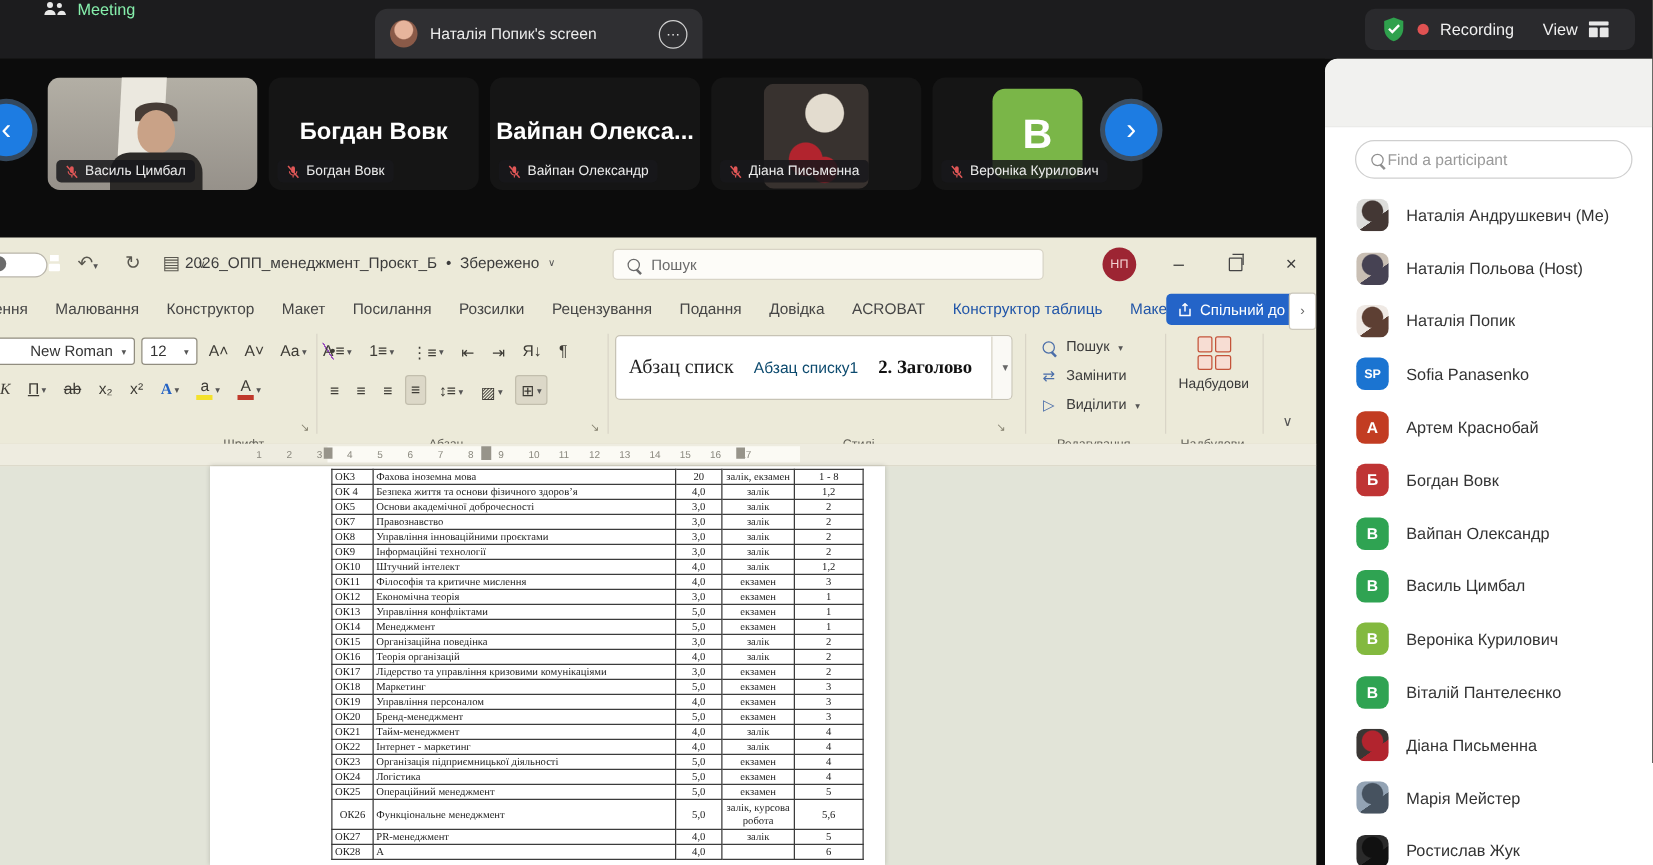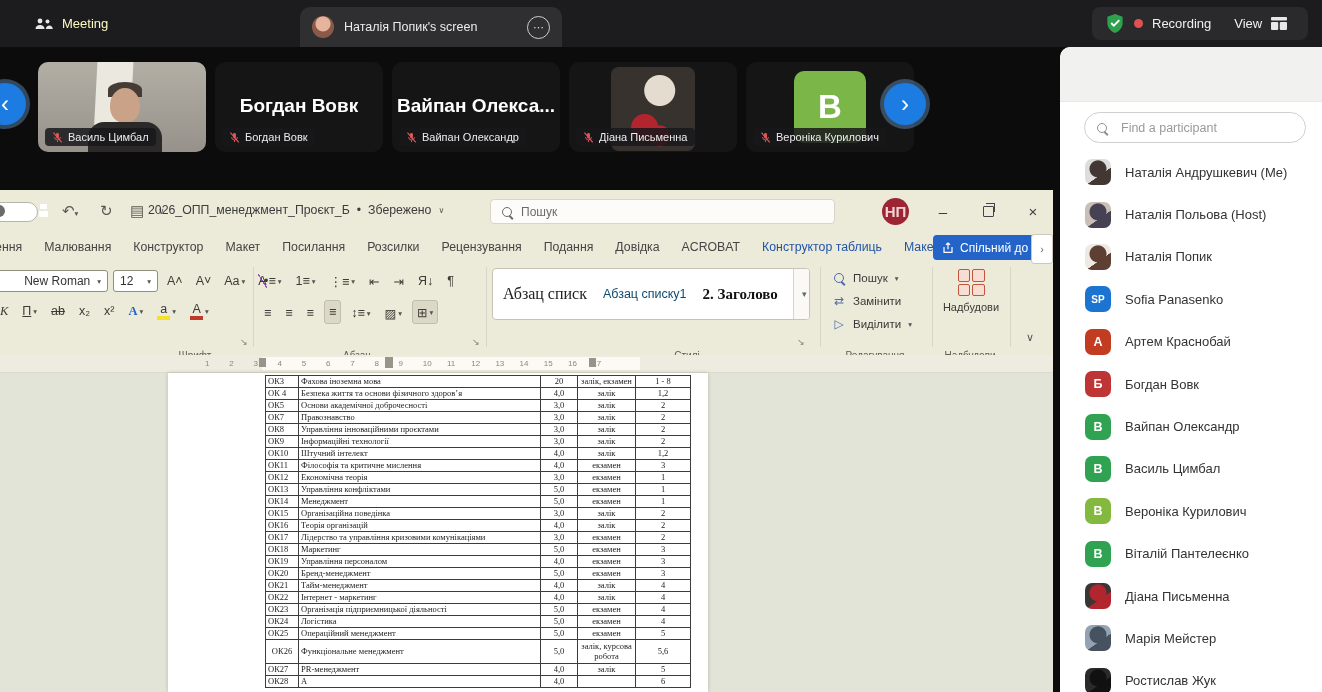--- a/index.html
+++ b/index.html
@@ -1,22 +1,22 @@
 <!DOCTYPE html>
 <html><head>
 <meta charset="utf-8">
 <style>
   html,body{margin:0;padding:0;background:#333}
   #page{position:relative;width:1322px;height:692px;background:#0c0c0c;overflow:hidden;
         font-family:"Liberation Sans",sans-serif;-webkit-font-smoothing:antialiased}
 
   
   #topbar{position:absolute;left:0;top:0;width:100%;height:47px;background:#1c1c1e}
-  #meeting{position:absolute;left:34px;top:0;height:47px;display:flex;align-items:center;gap:9px;
-           color:#fef9c3;font-size:13px}
+  #meeting{position:absolute;left:34px;top:0;height:47px;display:flex;gap:9px;
+           color:#86efac;font-size:13px}
   #screen-tab{position:absolute;left:300px;top:7px;width:262px;height:40px;background:#2f2f32;
               border-radius:10px 10px 0 0;display:flex;align-items:center;gap:10px;padding:0 12px;
               box-sizing:border-box;color:#ececec;font-size:12.5px}
   #tab-avatar{width:22px;height:22px;border-radius:50%;flex:none;
               background:radial-gradient(circle at 50% 36%,#e6b49c 0 7px,#8a5a48 8px)}
   #more-btn{margin-left:auto;width:21px;height:21px;border:1.5px solid #cfcfcf;border-radius:50%;
             color:#e0e0e0;display:flex;align-items:center;justify-content:center;font-size:11px;flex:none}
   #status-pill{position:absolute;left:1092px;top:7px;width:216px;height:33px;background:#2a2a2d;
                border-radius:8px;display:flex;align-items:center;gap:9px;padding:0 13px;
                box-sizing:border-box;color:#f0f0f0;font-size:13px}
@@ -52,21 +52,21 @@
   .qat{position:absolute;top:11px;color:#5a5850;font-size:15px;line-height:20px}
   .floppy{width:15px;height:15px;background:#b55fd0;border-radius:2px;position:relative}
   .floppy::before{content:"";position:absolute;left:4px;top:1px;width:7px;height:5px;background:#fff}
   .floppy::after{content:"";position:absolute;left:3px;top:8px;width:9px;height:6px;background:#fff;border-radius:1px}
   #doc-title{position:absolute;left:148px;top:13px;font-size:12.3px;color:#3c3c3c;display:flex;gap:7px;align-items:center}
   #doc-title .crt{font-size:8px;color:#555}
   #win-search{position:absolute;left:490px;top:9px;width:345px;height:25px;background:#fdfcf8;
               border:1px solid #d8d4c6;border-radius:4px;display:flex;align-items:center;gap:9px;
               padding:0 11px;box-sizing:border-box;color:#6b6b6b;font-size:12px}
   #user-badge{position:absolute;left:882px;top:8px;width:27px;height:27px;border-radius:50%;
-              display:flex;align-items:center;justify-content:center;font-size:15px;font-weight:bold;color:#f3d2d2}
+              display:flex;align-items:center;justify-content:center;font-size:10px;font-weight:normal;color:#f3d2d2}
   .winctl{position:absolute;top:8px;width:30px;height:26px;display:flex;align-items:center;justify-content:center;
           color:#3c3c3c;font-size:15px}
   .restore{width:9px;height:9px;border:1.2px solid #444;border-radius:1px;position:relative;background:#ecead9}
   .restore::before{content:"";position:absolute;left:2px;top:-4px;width:8px;height:8px;
                    border-top:1.2px solid #444;border-right:1.2px solid #444}
 
   #tabrow{position:absolute;left:0;top:42px;width:100%;height:30px;display:flex;align-items:center;
           font-size:12.3px;color:#454545;overflow:hidden}
   .rtab{padding:0 11px;white-space:nowrap}
   .rtab.cut{margin-left:-56px}
@@ -135,21 +135,21 @@
   #ctable td{border:1px solid #3c3c3c;padding:0 2px;height:11px;line-height:1.1;overflow:hidden;white-space:nowrap}
   #ctable td.cc{text-align:center}
   #ctable tr.dbl td{height:23px;white-space:normal;text-align:center}
   #ctable tr.dbl td.nm{text-align:left}
 
   
   #panel{position:absolute;left:1060px;top:47px;width:262px;height:645px;background:#fff;
          border-radius:10px 0 0 0;overflow:hidden}
   #panel-head{height:54px;background:#f1f1ef;border-radius:10px 0 0 0;border-bottom:1px solid #e7e7e5}
   #p-search{position:absolute;left:24px;top:65px;width:222px;height:31px;border:1.5px solid #cfcfcf;
-            border-radius:16px;display:flex;align-items:center;gap:12px;padding:0 12px;box-sizing:border-box;
+            border-radius:16px;display:flex;align-items:center;gap:1px;padding:0 12px;box-sizing:border-box;
             color:#8f8f8f;font-size:12.5px}
   #p-search input{border:none;outline:none;flex:1;font-size:12.5px;font-family:"Liberation Sans",sans-serif;
                   color:#444;background:transparent;min-width:0}
   #p-search input::placeholder{color:#9a9a9a}
   #p-list{position:absolute;left:0;top:104px;width:100%}
   .p-item{display:flex;align-items:center;gap:14px;height:42.4px;padding-left:25px}
   .p-av{width:26px;height:26px;border-radius:7px;flex:none}
   .p-av.initial{display:flex;align-items:center;justify-content:center;color:#fff;font-weight:bold;font-size:12.5px}
   .p-av.small-init{font-size:10px}
   .p-name{font-size:13px;color:#333;white-space:nowrap}

